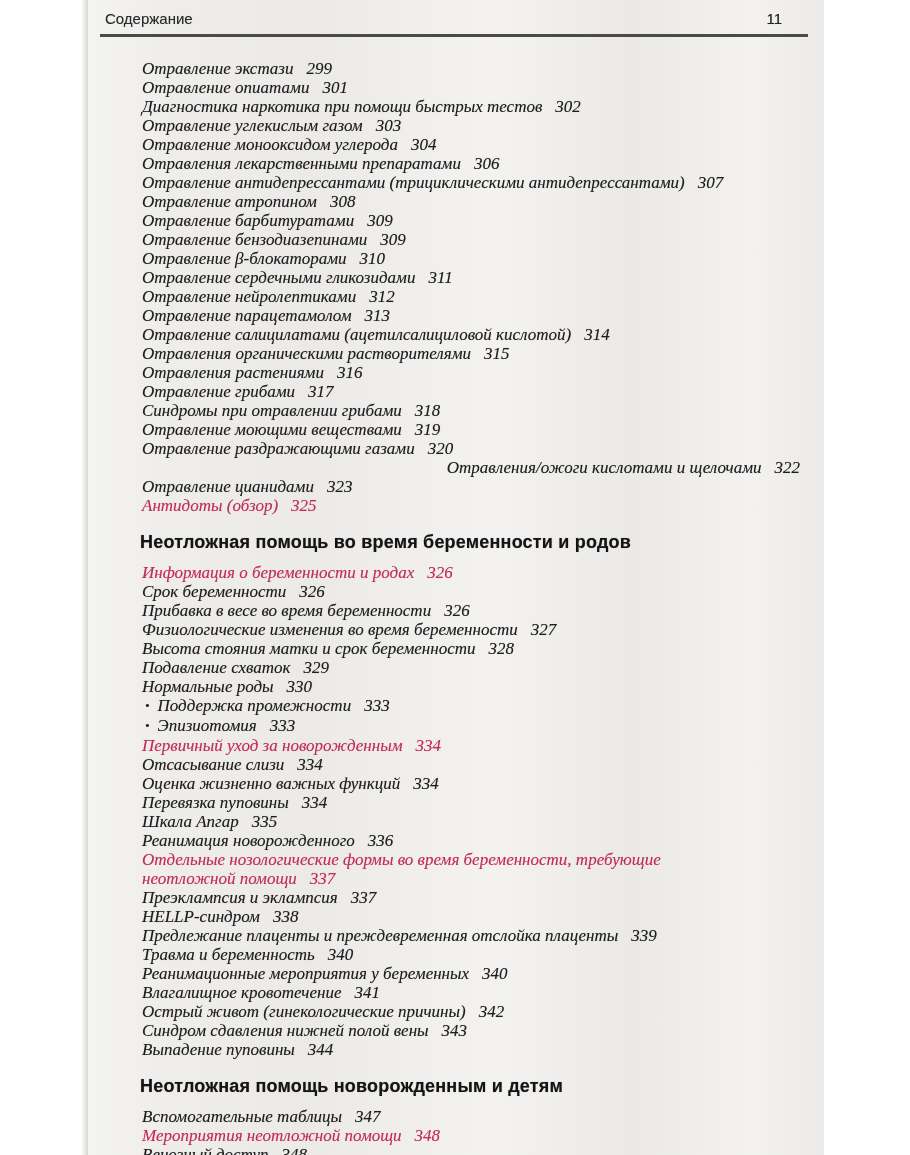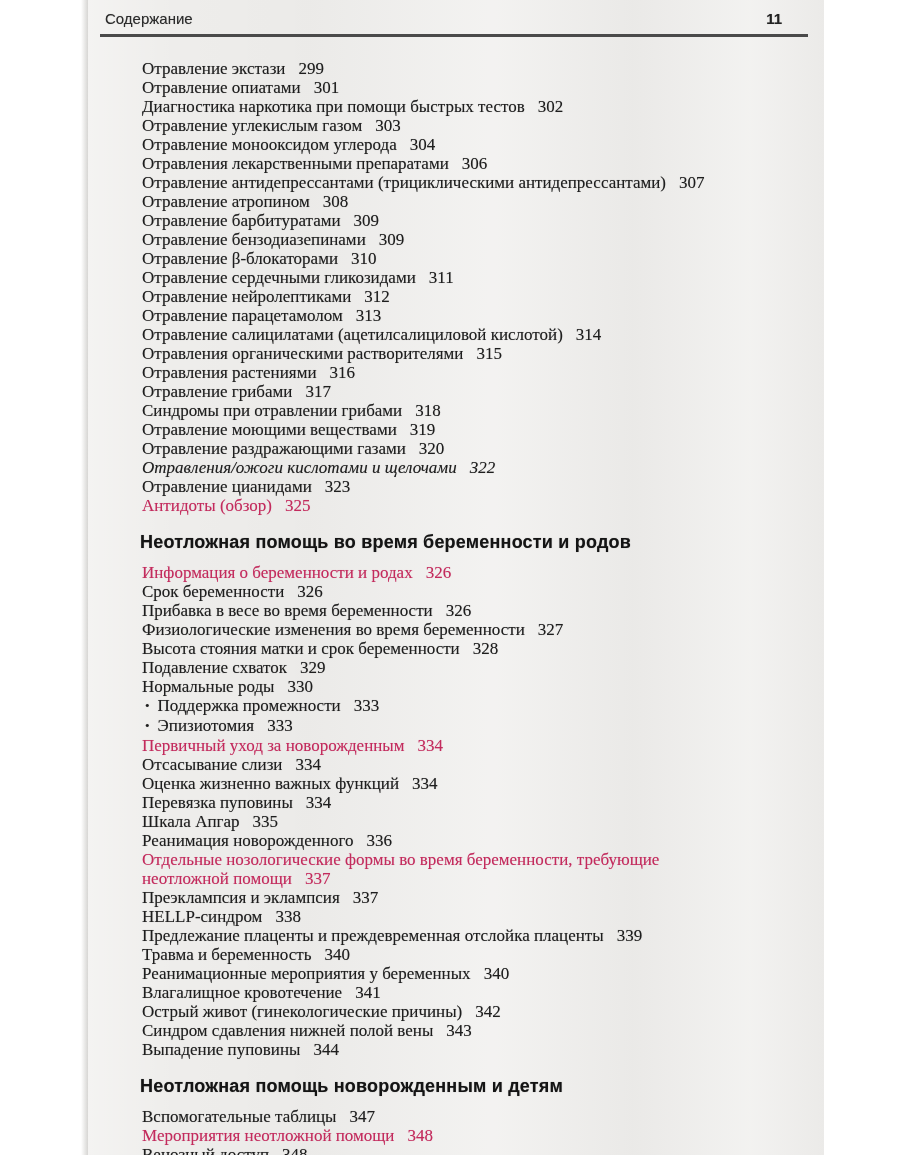--- a/index.html
+++ b/index.html
@@ -29,42 +29,42 @@
   
   .running-head {
     position:absolute; top:10px; left:12px; right:16px;
     padding:0 26px 7px 5px;
     border-bottom:3px solid #4a4a4a;
     display:flex; justify-content:space-between; align-items:center;
     font-family:"Liberation Sans", sans-serif;
     font-size:15px; color:#2c2c2c;
     text-shadow:0 0 .7px rgba(44,44,44,.45);
   }
-  .running-head .pageno { font-weight:bold; color:#222;margin-left:48px; }
+  .running-head .pageno { font-weight:normal; color:#222;margin-left:48px; }
 
   
   .toc {
     position:absolute; top:59px; left:54px; right:24px;
     font-size:17px; line-height:19px; color:#1e1e1e;
     text-shadow:0 0 .7px rgba(35,35,35,.45);
     white-space:nowrap;
   }
   .section-header {
     font-family:"Liberation Sans", sans-serif;
     font-weight:bold; font-size:18px; line-height:27px;
     color:#141414; letter-spacing:.2px;
     margin:14px 0 7px -2px;
     text-shadow:0 0 .8px rgba(20,20,20,.5);
     white-space:normal;
   }
   .toc-section:first-child .section-header { margin-top:0; }
-  .toc-entry { white-space:nowrap; }
+  .toc-entry { white-space:nowrap;font-style:italic; }
   .toc-entry .entry-page { margin-left:13px; }
   .toc-entry.red { color:#c32b5d; text-shadow:0 0 .7px rgba(195,43,93,.4); }
-  .toc-entry.italic { font-style:italic; }
+  .toc-entry.italic { font-style:italic;text-align:right; }
   .toc-entry .bullet { font-size:13px; margin:0 8px 0 3px; position:relative; top:-1px; }
   .toc-entry .entry-cont { }
 </style>
 </head>
 <body>
 
 <div class="scan">
   <div class="spine-edge"></div>
   <div class="page">
     <div class="running-head">

